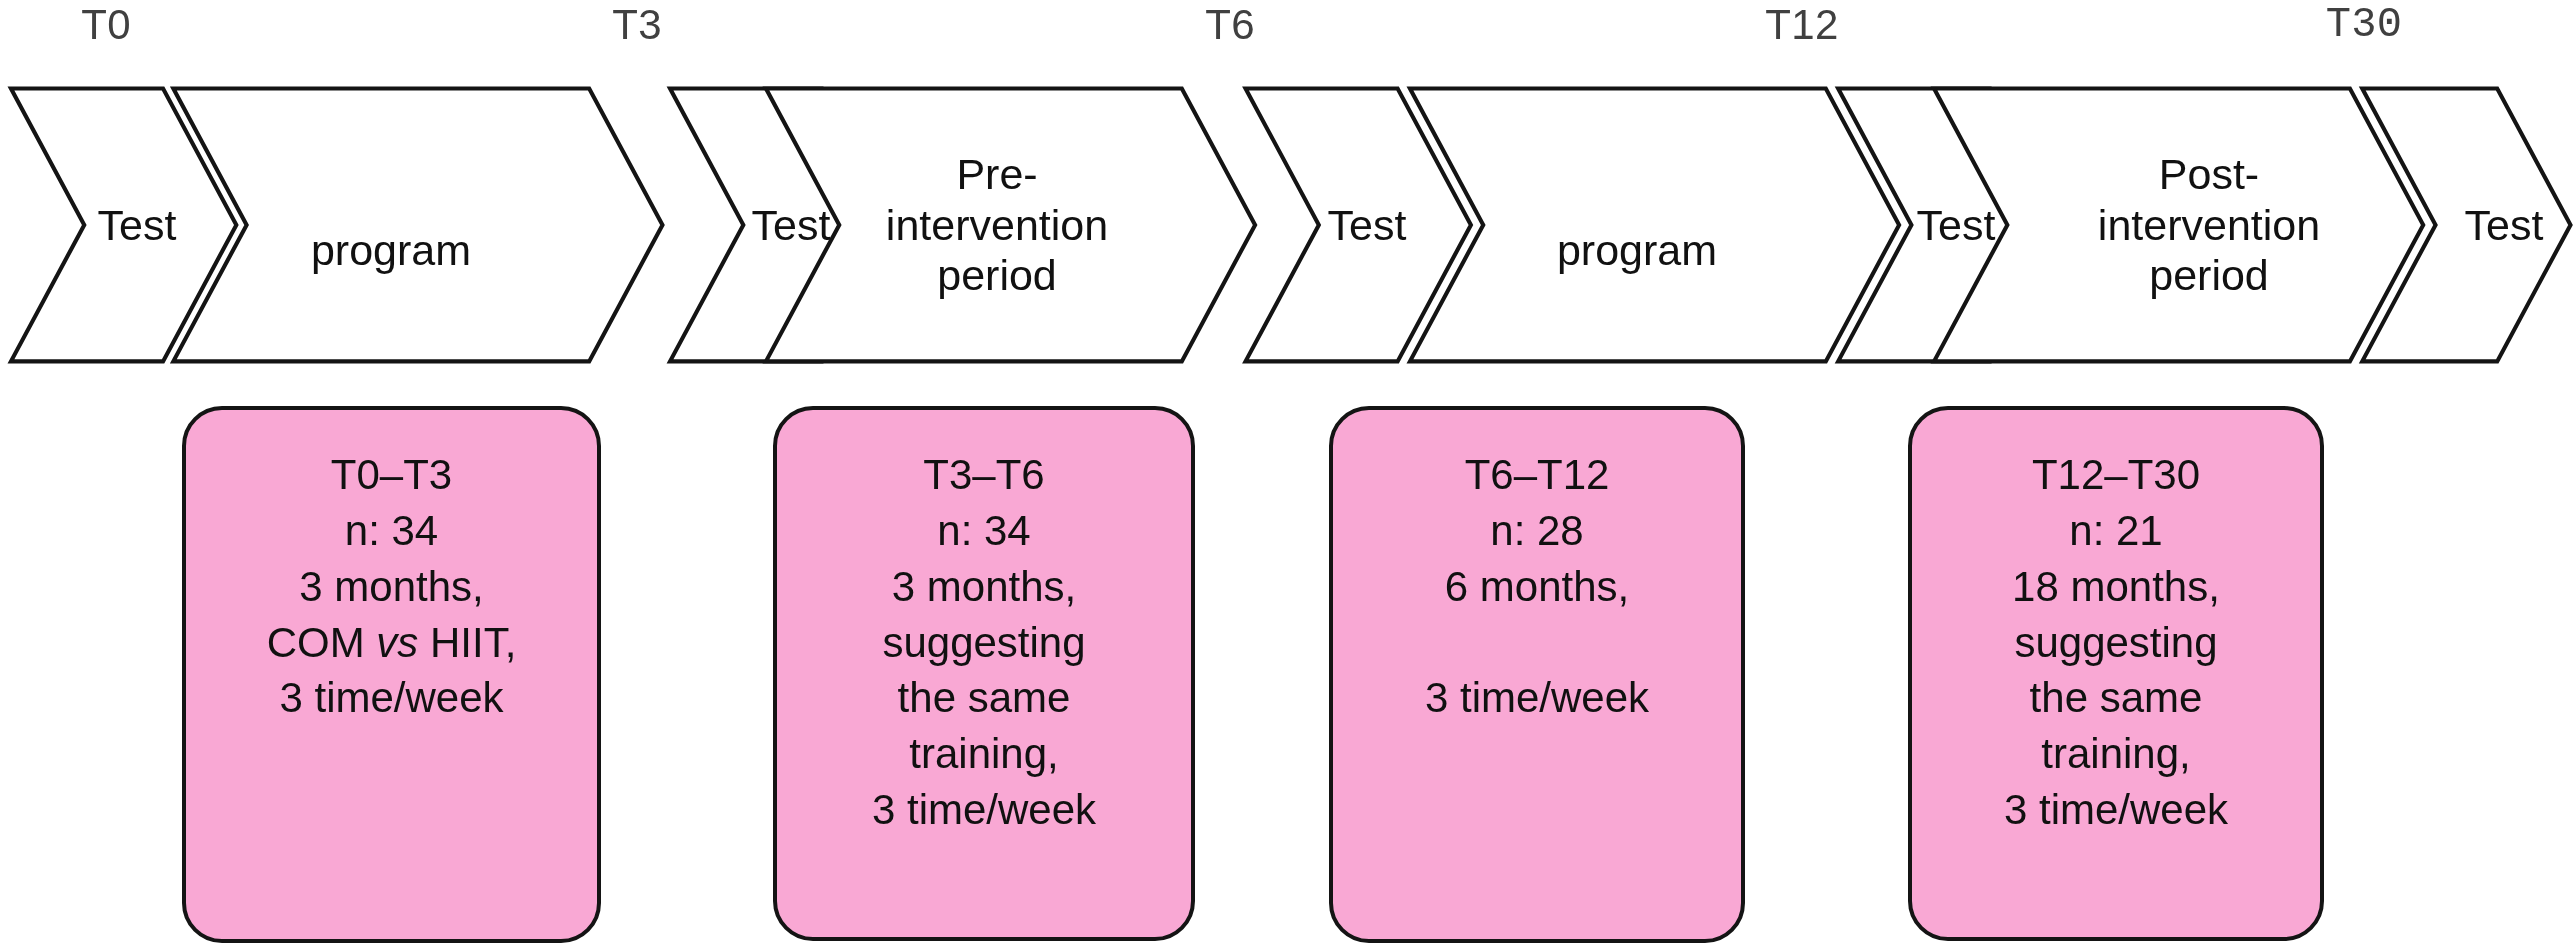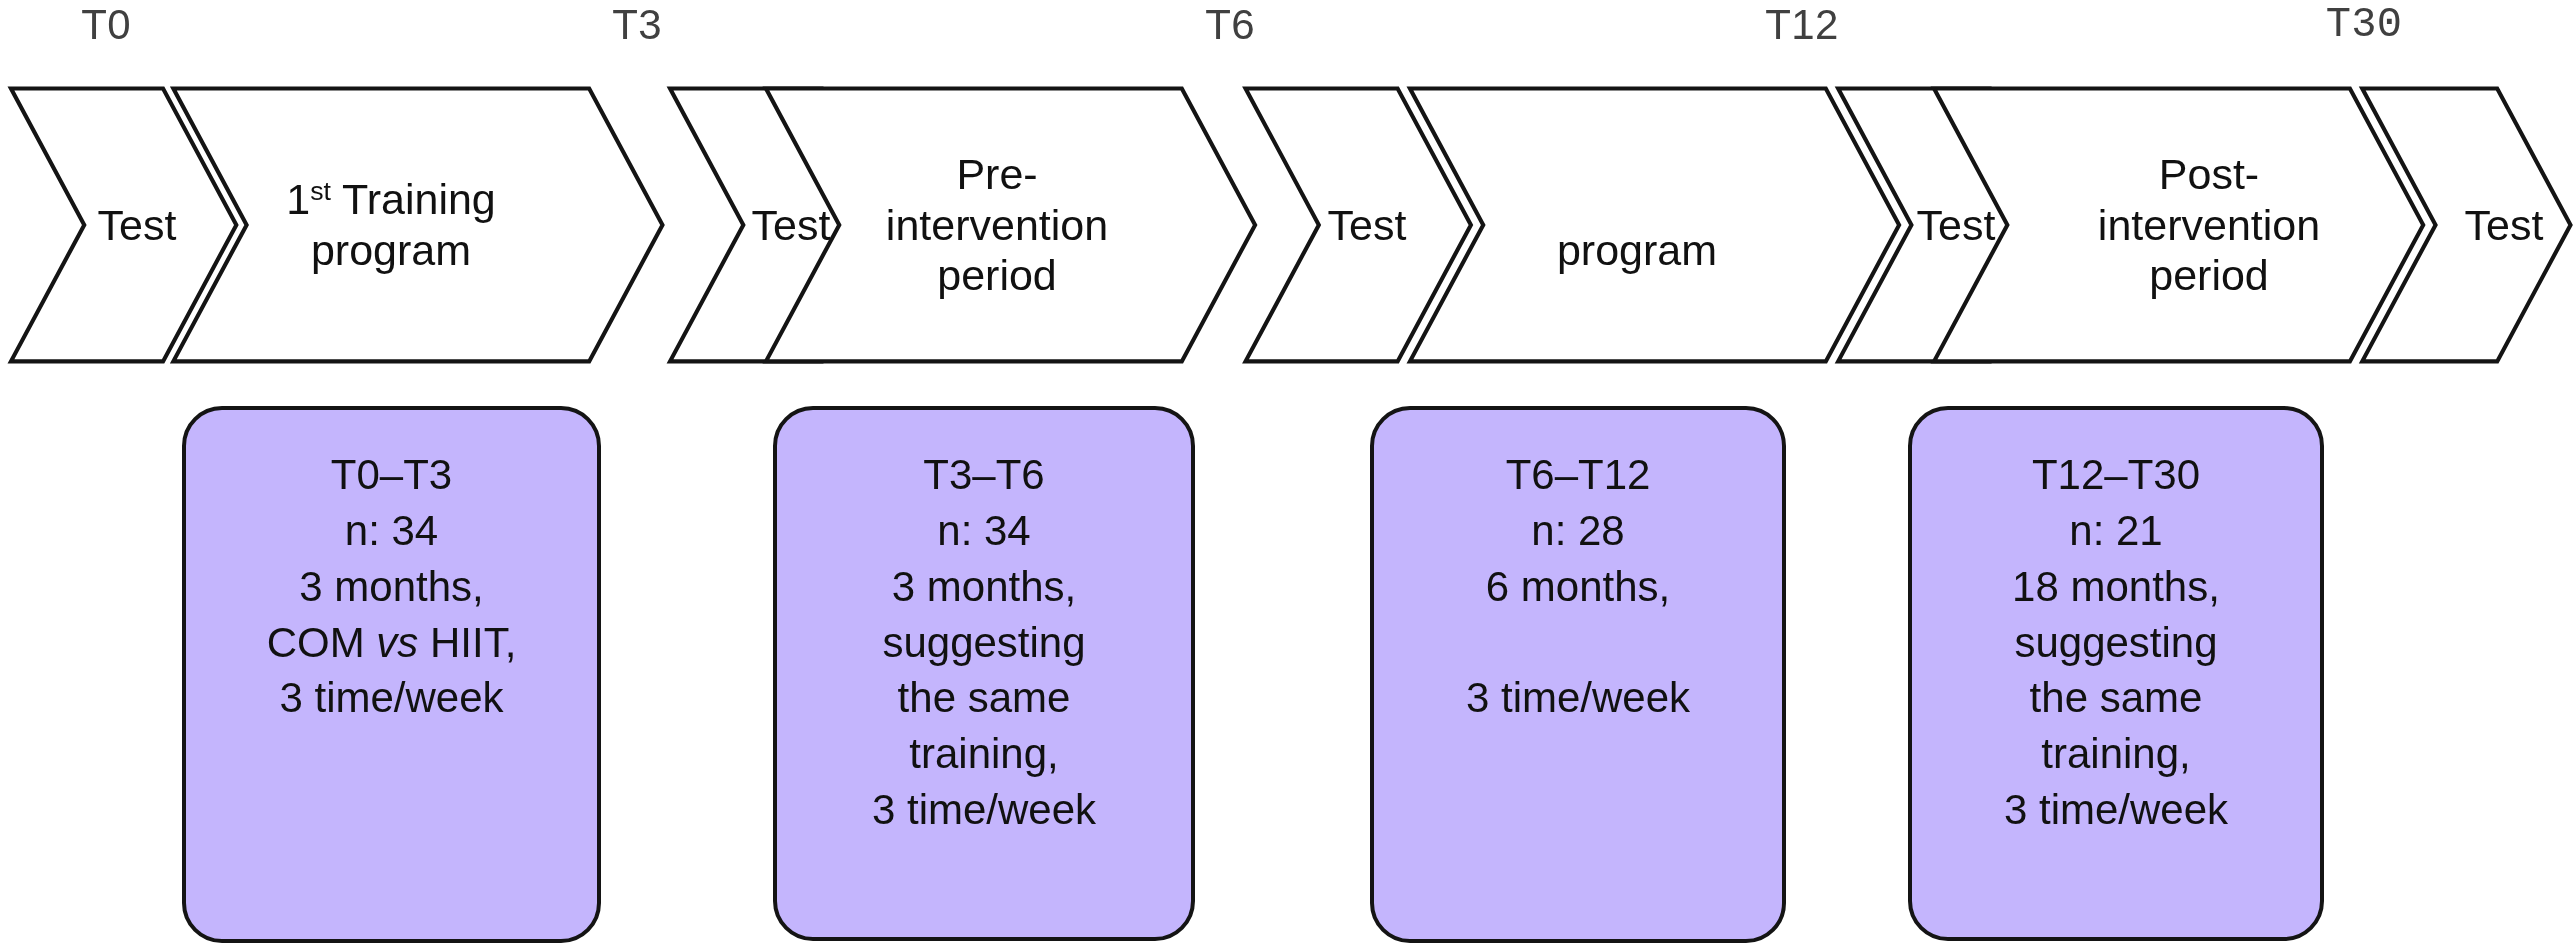--- a/index.html
+++ b/index.html
@@ -67,21 +67,21 @@
     vertical-align: 0.55em;
     line-height: 0;
   }
 
   
   .info-box {
     position: absolute;
     box-sizing: border-box;
     border: 4.1px solid #141414;
     border-radius: 40px;
-    background: #c4b5fd;
+    background: #f9a8d4;
     display: flex;
     align-items: flex-start;
     justify-content: flex-start;
   }
   .info-box-text {
     text-align: center;
     font-size: 42px;
     line-height: 1.33;
     color: #111111;
     padding-top: 37px;
@@ -119,21 +119,21 @@
 
     <polygon class="chev-shape" points="2683,129 2905,129 3012,328 2905,527 2683,527 2790,328"></polygon>
 
     <polygon class="chev-shape" points="2823,129 3430,129 3537,328 3430,527 2823,527 2930,328"></polygon>
 
     <polygon class="chev-shape" points="3448,129 3645,129 3752,328 3645,527 3448,527 3555,328"></polygon>
   </svg>
 
   <div class="chev-text" style="left:137px;  top:225px; width:158px;">Test</div>
 
-  <div class="chev-text" style="left:391px;  top:225px; width:384px;"><span><span>1</span><sup>st</sup><span> Training</span></span><br><span>program</span></div>
+  <div class="chev-text" style="left:391px;  top:225px; width:384px;"><br><span>program</span></div>
 
   <div class="chev-text" style="left:791px; top:225px; width:158px;">Test</div>
 
   <div class="chev-text" style="left:997px; top:225px; width:384px;"><span>Pre-</span><br><span>intervention</span><br><span>period</span></div>
 
   <div class="chev-text" style="left:1367px; top:225px; width:158px;">Test</div>
 
   <div class="chev-text" style="left:1637px; top:225px; width:384px;"><br><span>program</span></div>
 
   <div class="chev-text" style="left:1956px; top:225px; width:158px;">Test</div>
@@ -143,21 +143,21 @@
   <div class="chev-text" style="left:2504px; top:225px; width:158px;">Test</div>
 
   <div class="info-box" style="left:182px; top:406px; width:419px; height:537px;">
     <div class="info-box-text"><span>T0–T3</span><br><span>n: 34</span><br><span>3 months,</span><br><span><span>COM </span><em>vs</em><span> HIIT,</span></span><br><span>3 time/week</span></div>
   </div>
 
   <div class="info-box" style="left:757px; top:406px; width:422px; height:535px;margin-left:16px;">
     <div class="info-box-text"><span>T3–T6</span><br><span>n: 34</span><br><span>3 months,</span><br><span>suggesting</span><br><span>the same</span><br><span>training,</span><br><span>3 time/week</span></div>
   </div>
 
-  <div class="info-box" style="left:1329px; top:406px; width:416px; height:537px;margin-left:41px;">
+  <div class="info-box" style="left:1329px; top:406px; width:416px; height:537px;">
     <div class="info-box-text"><span>T6–T12</span><br><span>n: 28</span><br><span>6 months,</span><br><br><span>3 time/week</span></div>
   </div>
 
   <div class="info-box" style="left:1908px; top:406px; width:416px; height:535px;">
     <div class="info-box-text"><span>T12–T30</span><br><span>n: 21</span><br><span>18 months,</span><br><span>suggesting</span><br><span>the same</span><br><span>training,</span><br><span>3 time/week</span></div>
   </div>
 
 </div>
 
 

